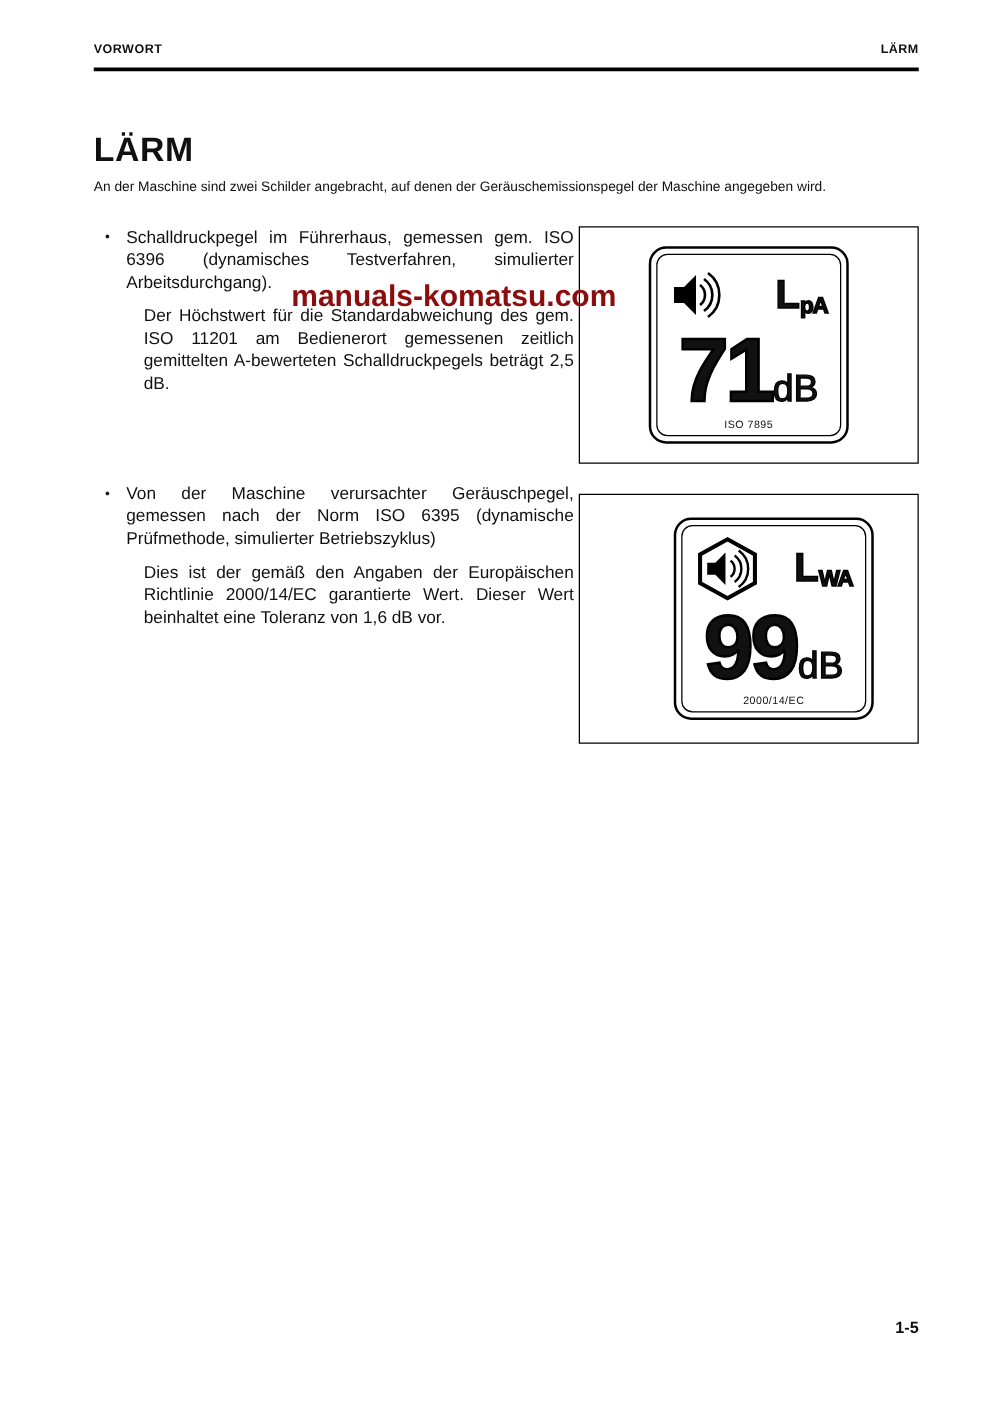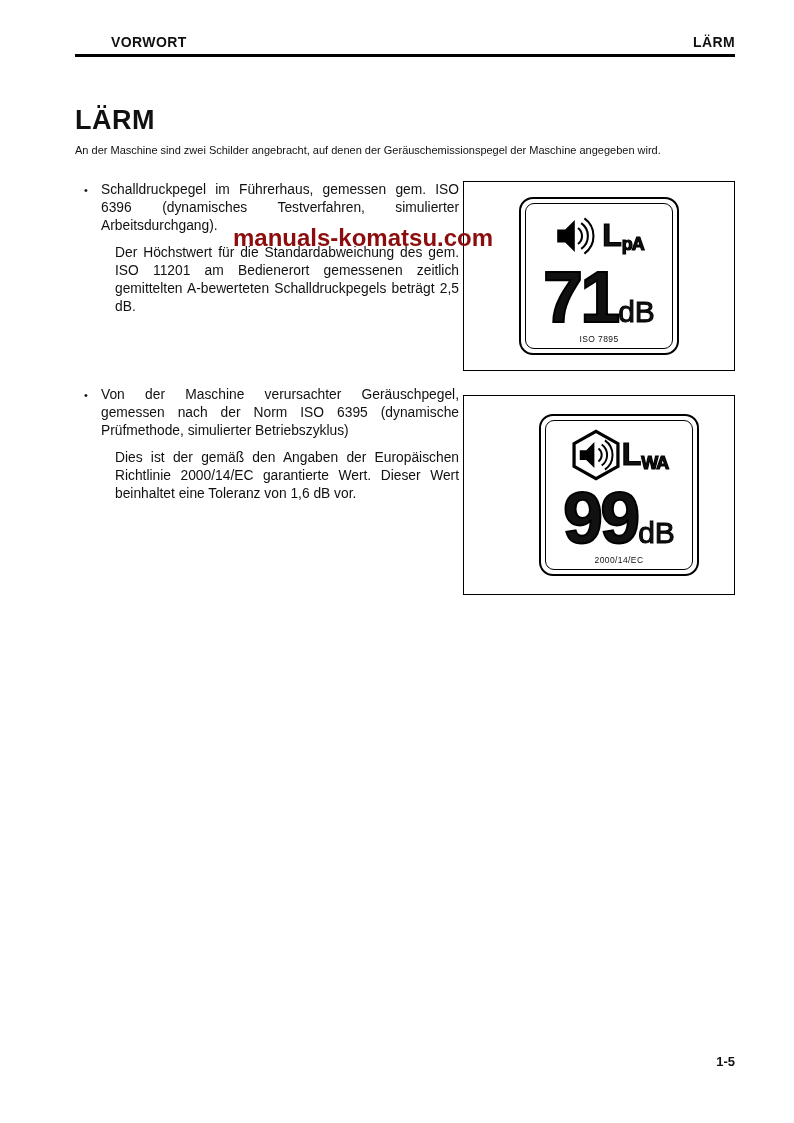--- a/index.html
+++ b/index.html
@@ -1,21 +1,21 @@
 <!DOCTYPE html>
 <html><head>
 <meta charset="utf-8">
 <style>
   * { margin:0; padding:0; box-sizing:border-box; }
   html,body { background:#ffffff; }
   body { font-family:"Liberation Sans", sans-serif; color:#111; }
   .page { position:relative; width:794px; height:1123px; background:#fff; overflow:hidden; }
 
   
-  .header { position:absolute; left:75px; right:59px; top:34px; display:flex; justify-content:space-between; font-size:14px; font-weight:bold; letter-spacing:.4px;margin-left:36px; }
+  .header { position:absolute; left:75px; right:59px; top:34px; display:flex; justify-content:space-between; font-size:10px; font-weight:bold; letter-spacing:.4px; }
   .header-rule { position:absolute; left:75px; right:59px; top:54px; height:3px; background:#000; }
 
   
   .page-title { position:absolute; left:75px; top:105px; font-size:27px; font-weight:bold; letter-spacing:.5px; }
   .intro { position:absolute; left:75px; top:143px; width:660px; font-size:11px; line-height:1.3; text-align:justify; }
 
   
   .text-block { position:absolute; left:75px; width:384px; font-size:13.8px; line-height:1.32; text-align:justify; }
   .block-1 { top:181px; }
   .block-2 { top:386px; }
@@ -24,21 +24,21 @@
   .bullet-text { flex:1; }
   .bullet-detail { margin-left:40px; margin-top:8px; }
 
   
   .figure { position:absolute; left:463px; width:272px; border:1.5px solid #000; background:#fff; display:flex; align-items:center; justify-content:center; }
   .figure-1 { top:181px; height:190px; }
   .figure-2 { top:395px; height:200px;padding-left:40px; }
 
   .plate { width:160px; border:2px solid #000; border-radius:14px; padding:4px; background:#fff; }
   .plate-inner { border:1.2px solid #000; border-radius:9px; padding:8px 8px 4px; display:flex; flex-direction:column; align-items:center; }
-  .plate-top { width:100%; display:flex; align-items:center; justify-content:center; padding:0 2px; }
+  .plate-top { width:100%; display:flex; align-items:center; justify-content:space-between; padding:0 2px; }
   .plate-symbol { font-weight:bold; font-size:32px; line-height:1; -webkit-text-stroke:1.2px #000; white-space:nowrap; }
   .plate-symbol sub { font-size:18px; font-weight:bold; vertical-align:-4px; letter-spacing:-1px; }
   .plate-valuerow { display:flex; align-items:flex-end; justify-content:center; margin-top:4px; }
   .plate-value { font-size:72px; font-weight:bold; line-height:.92; letter-spacing:-3px;text-align:right; -webkit-text-stroke:2px #000; }
   .plate-unit { font-size:30px; font-weight:normal; line-height:1; margin:0 0 4px 1px; -webkit-text-stroke:1px #000; }
   .plate-standard { font-size:8.5px; letter-spacing:.4px; margin-top:3px; }
 
   
   .watermark { position:absolute; left:233px; top:224px; font-size:24px; font-weight:bold; color:#8b0d0d; white-space:nowrap; z-index:5; }
 

